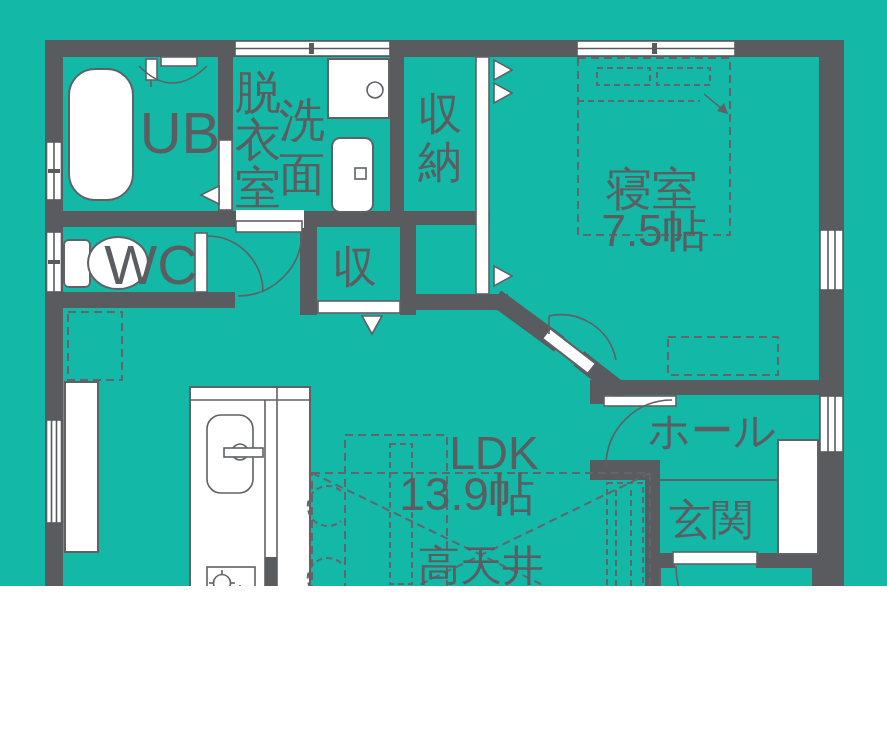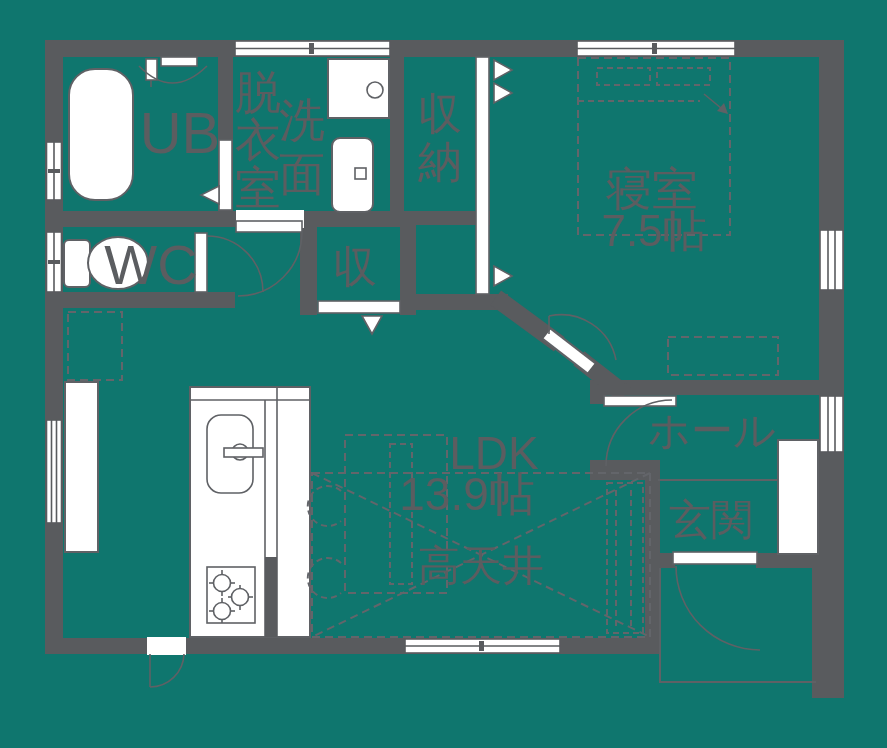--- a/index.html
+++ b/index.html
@@ -1,16 +1,16 @@
 <!DOCTYPE html>
 <html><head>
 <meta charset="utf-8">
 <style>
   html,body{margin:0;padding:0;background:#fff;}
-  .page{position:relative;width:887px;height:748px;background:#0f766e;overflow:hidden;}
+  .page{position:relative;width:887px;height:586px;background:#14b8a6;overflow:hidden;}
   svg{display:block;}
   .wall{fill:#595b5e;stroke:none;}
   .ln{fill:none;stroke:#5f6165;stroke-width:2;}
   .thin{fill:none;stroke:#5f6165;stroke-width:1.6;}
   .fx{fill:#fff;stroke:#5f6165;stroke-width:2;}
   .fxt{fill:#fff;stroke:#5f6165;stroke-width:1.6;}
   .dash{fill:none;stroke:#63656a;stroke-width:2;stroke-dasharray:8 5;}
   .dash2{fill:none;stroke:#63656a;stroke-width:2;stroke-dasharray:6 4;}
   .win{fill:#fff;stroke:#595b5e;stroke-width:1.6;}
   .winl{fill:none;stroke:#595b5e;stroke-width:1.6;}

